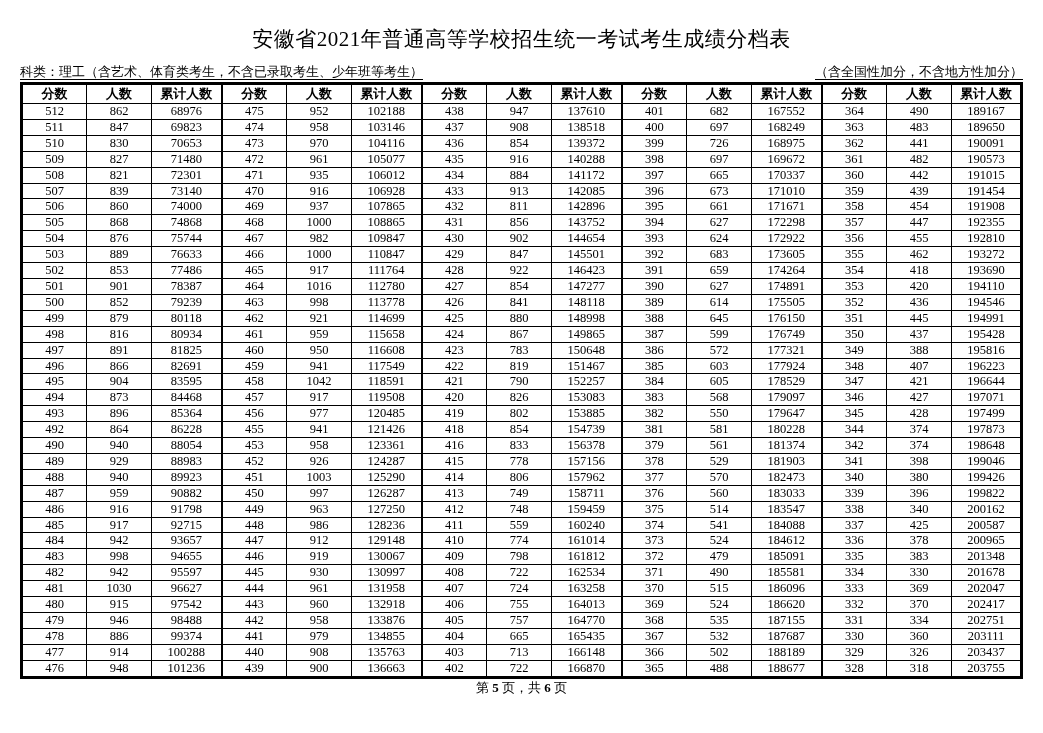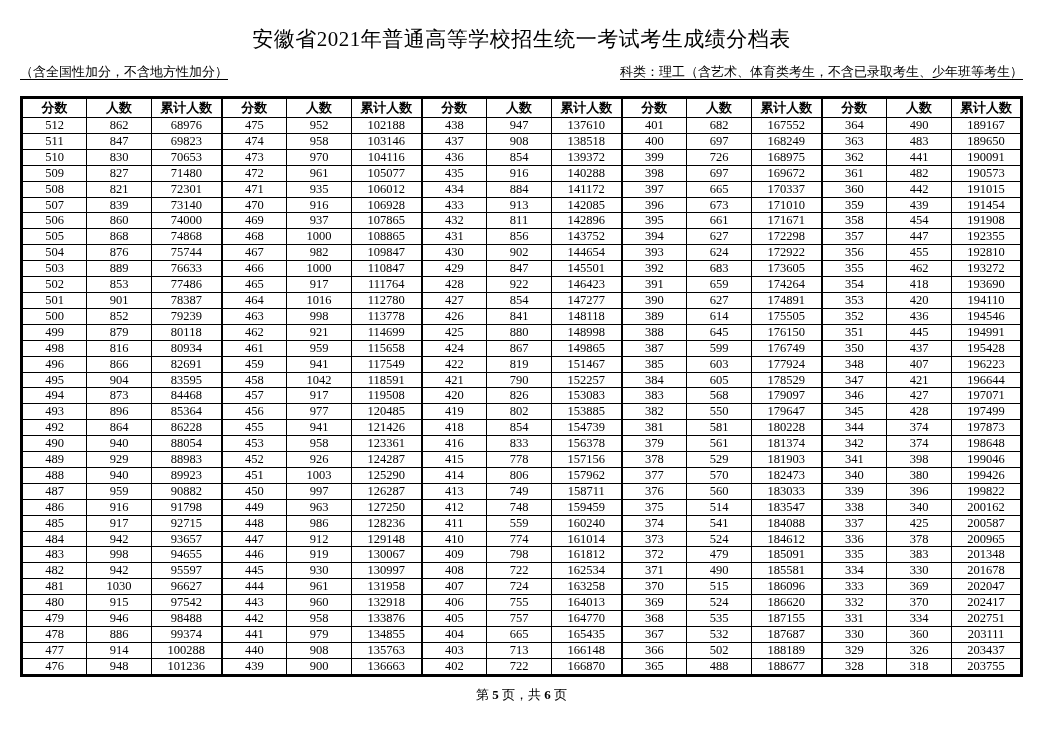--- a/index.html
+++ b/index.html
@@ -25,21 +25,21 @@
     margin: 10px 20px 1px 20px;
     font-size: 13px;
   }
   .subtitle-row span {
     text-decoration: underline;
     text-underline-offset: 3px;
   }
   table.score-table {
     border-collapse: collapse;
     table-layout: fixed;
-    margin: 15px auto 0 auto;
+    margin: 1px auto 0 auto;
     border: 3px solid #000;
   }
   .score-table th, .score-table td {
     border: 1.5px solid #000;
     text-align: center;
     vertical-align: middle;
     padding: 0;
     overflow: hidden;
   }
   .score-table th {
@@ -50,35 +50,34 @@
     line-height: 18px;
   }
   .score-table td {
     font-size: 12.5px;
     line-height: 14.9px;
     height: 14.9px;
   }
   .gs { border-left-width: 2.5px !important; }
   .footer {
     text-align: center;
-    margin-top: 9px;
     font-size: 13px;
   }
   .footer b { font-weight: 700; }
 </style>
 </head>
 <body>
 
 <div class="page">
 
   <h1 class="title">安徽省2021年普通高等学校招生统一考试考生成绩分档表</h1>
 
   <div class="subtitle-row">
+    <span>科类：理工（含艺术、体育类考生，不含已录取考生、少年班等考生）</span>
     <span>（含全国性加分，不含地方性加分）</span>
-    <span>科类：理工（含艺术、体育类考生，不含已录取考生、少年班等考生）</span>
   </div>
 
   <table class="score-table">
     <colgroup id="cols">
         <col style="width: 65px;">
         <col style="width: 65px;">
         <col style="width: 70px;">
         <col style="width: 65px;">
         <col style="width: 65px;">
         <col style="width: 70px;">
@@ -361,20 +360,37 @@
           <td>867</td>
           <td>149865</td>
           <td class="gs">387</td>
           <td>599</td>
           <td>176749</td>
           <td class="gs">350</td>
           <td>437</td>
           <td>195428</td>
         </tr>
         <tr>
+          <td>497</td>
+          <td>891</td>
+          <td>81825</td>
+          <td class="gs">460</td>
+          <td>950</td>
+          <td>116608</td>
+          <td class="gs">423</td>
+          <td>783</td>
+          <td>150648</td>
+          <td class="gs">386</td>
+          <td>572</td>
+          <td>177321</td>
+          <td class="gs">349</td>
+          <td>388</td>
+          <td>195816</td>
+        </tr>
+        <tr>
           <td>496</td>
           <td>866</td>
           <td>82691</td>
           <td class="gs">459</td>
           <td>941</td>
           <td>117549</td>
           <td class="gs">422</td>
           <td>819</td>
           <td>151467</td>
           <td class="gs">385</td>

